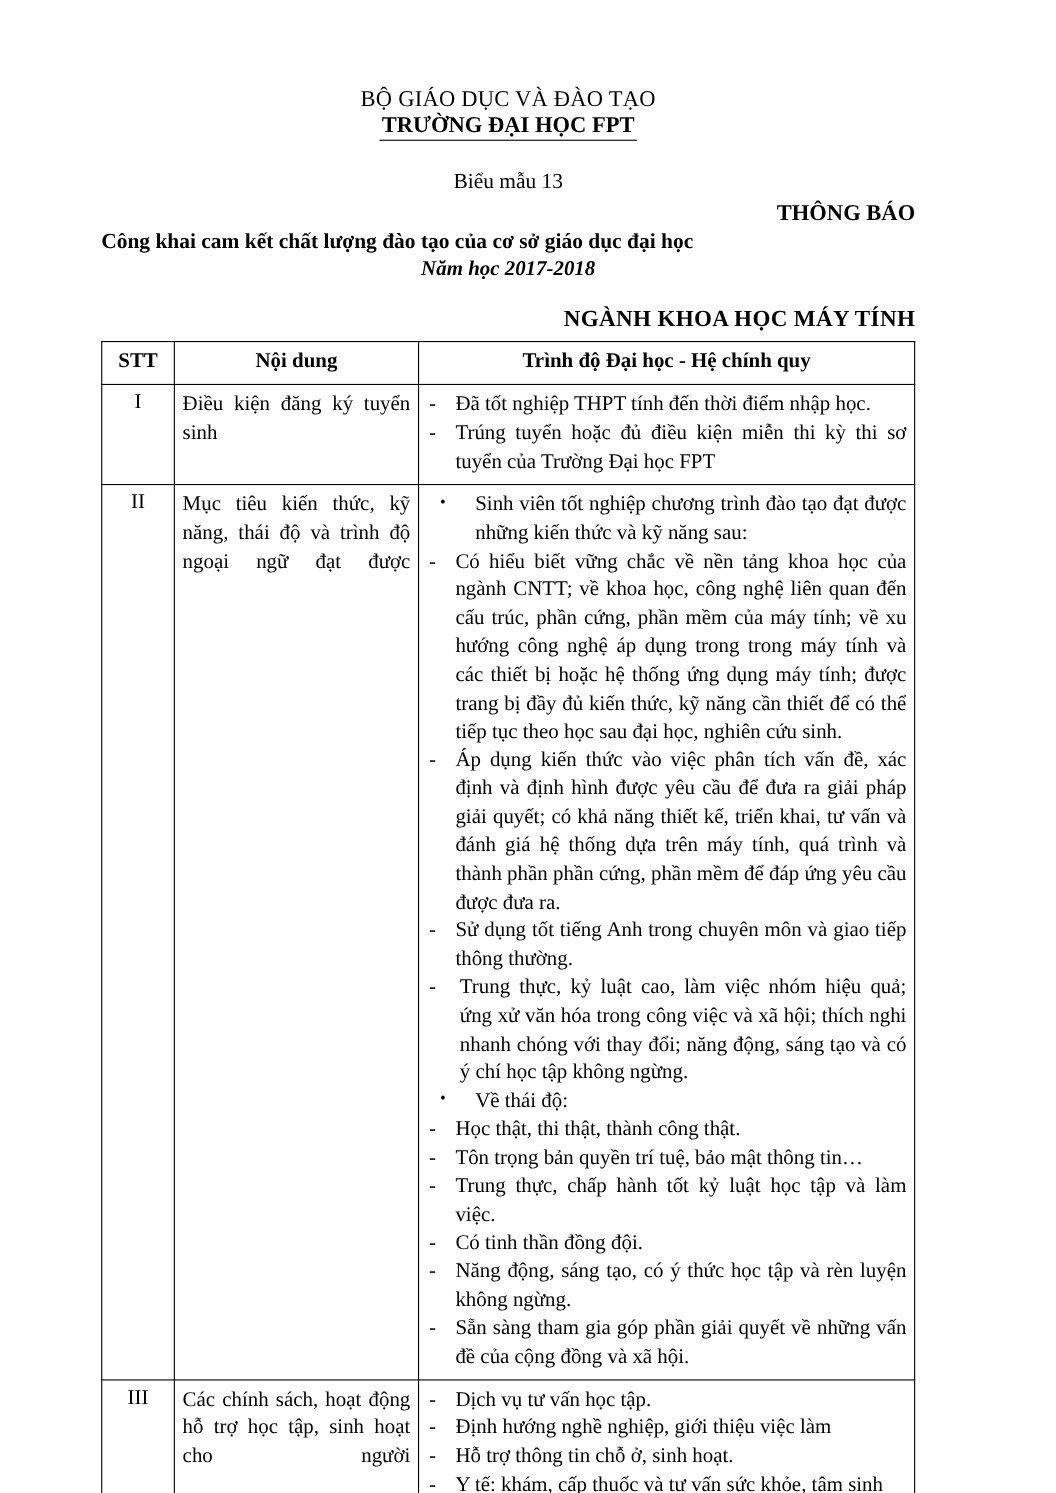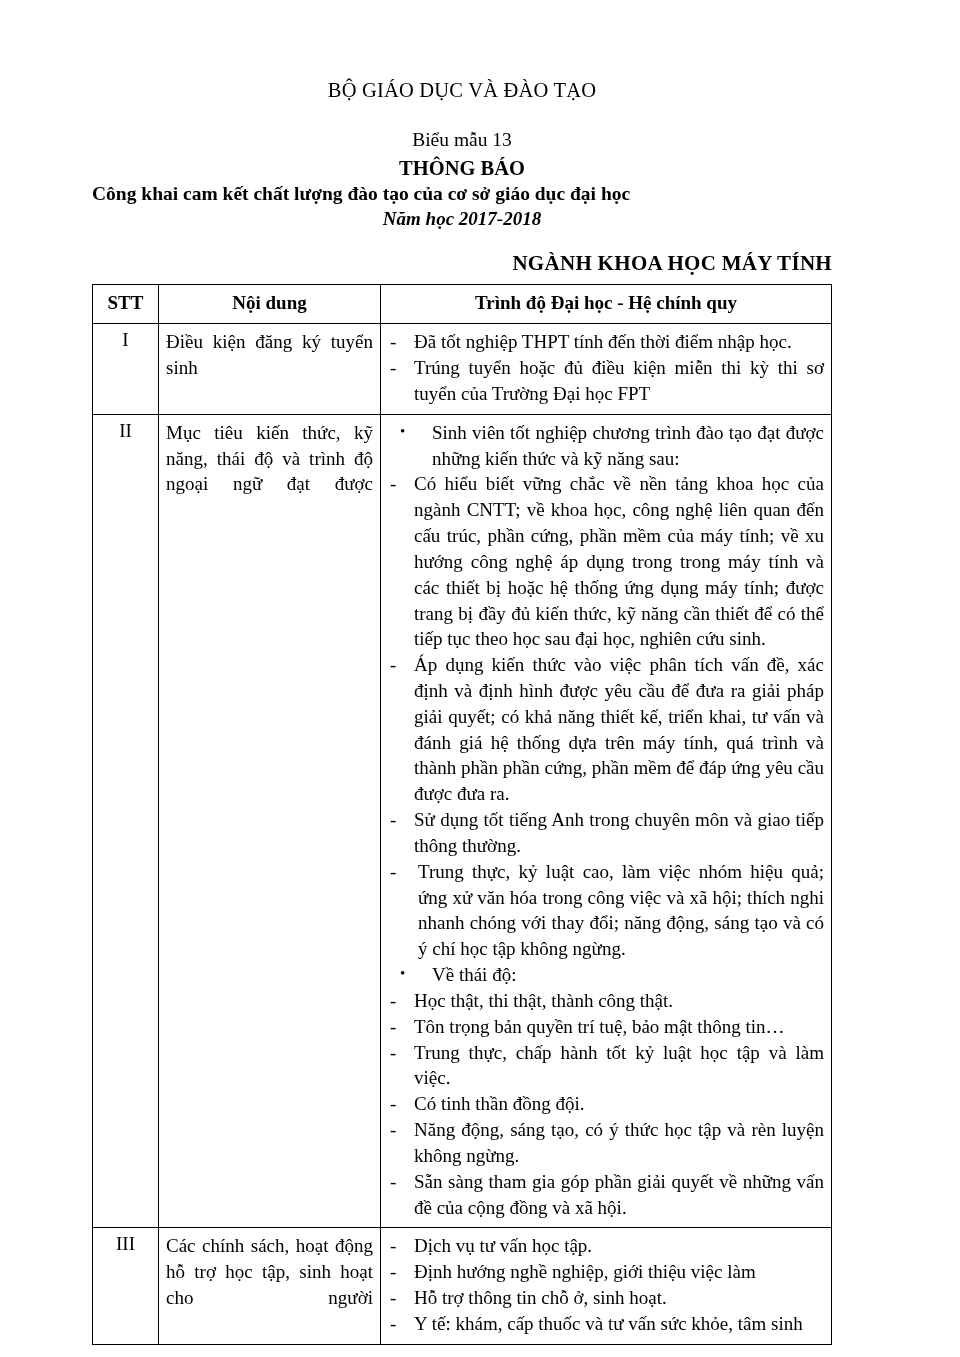--- a/index.html
+++ b/index.html
@@ -35,21 +35,21 @@
     border-bottom: 1.6px solid #000;
     padding: 0 2px 1px 2px;
   }
   .spacer-1 { height: 26px; }
   .form-code {
     text-align: center;
     font-size: 19.5px;
     line-height: 1.25;
   }
   .notice-title {
-    text-align: center;
+    text-align: right;
     font-size: 20.5px;
     font-weight: bold;
     line-height: 1.3;
     margin-top: 2px;
   }
   .notice-sub {
     text-align: left;
     font-size: 19.5px;
     font-weight: bold;
     line-height: 1.3;
@@ -134,20 +134,21 @@
     padding-left: 44px;
   }
 </style>
 </head>
 <body>
 
 <div class="page">
 
   <div class="org-block">
     <div class="org-line1">BỘ GIÁO DỤC VÀ ĐÀO TẠO</div>
+    <div><span class="org-line2">TRƯỜNG ĐẠI HỌC FPT</span></div>
   </div>
 
   <div class="spacer-1"></div>
 
   <div class="form-code">Biểu mẫu  13</div>
   <div class="notice-title">THÔNG BÁO</div>
   <div class="notice-sub">Công khai cam kết chất lượng đào tạo của cơ sở giáo dục đại học</div>
   <div class="notice-year">Năm học 2017-2018</div>
 
   <div class="spacer-2"></div>

